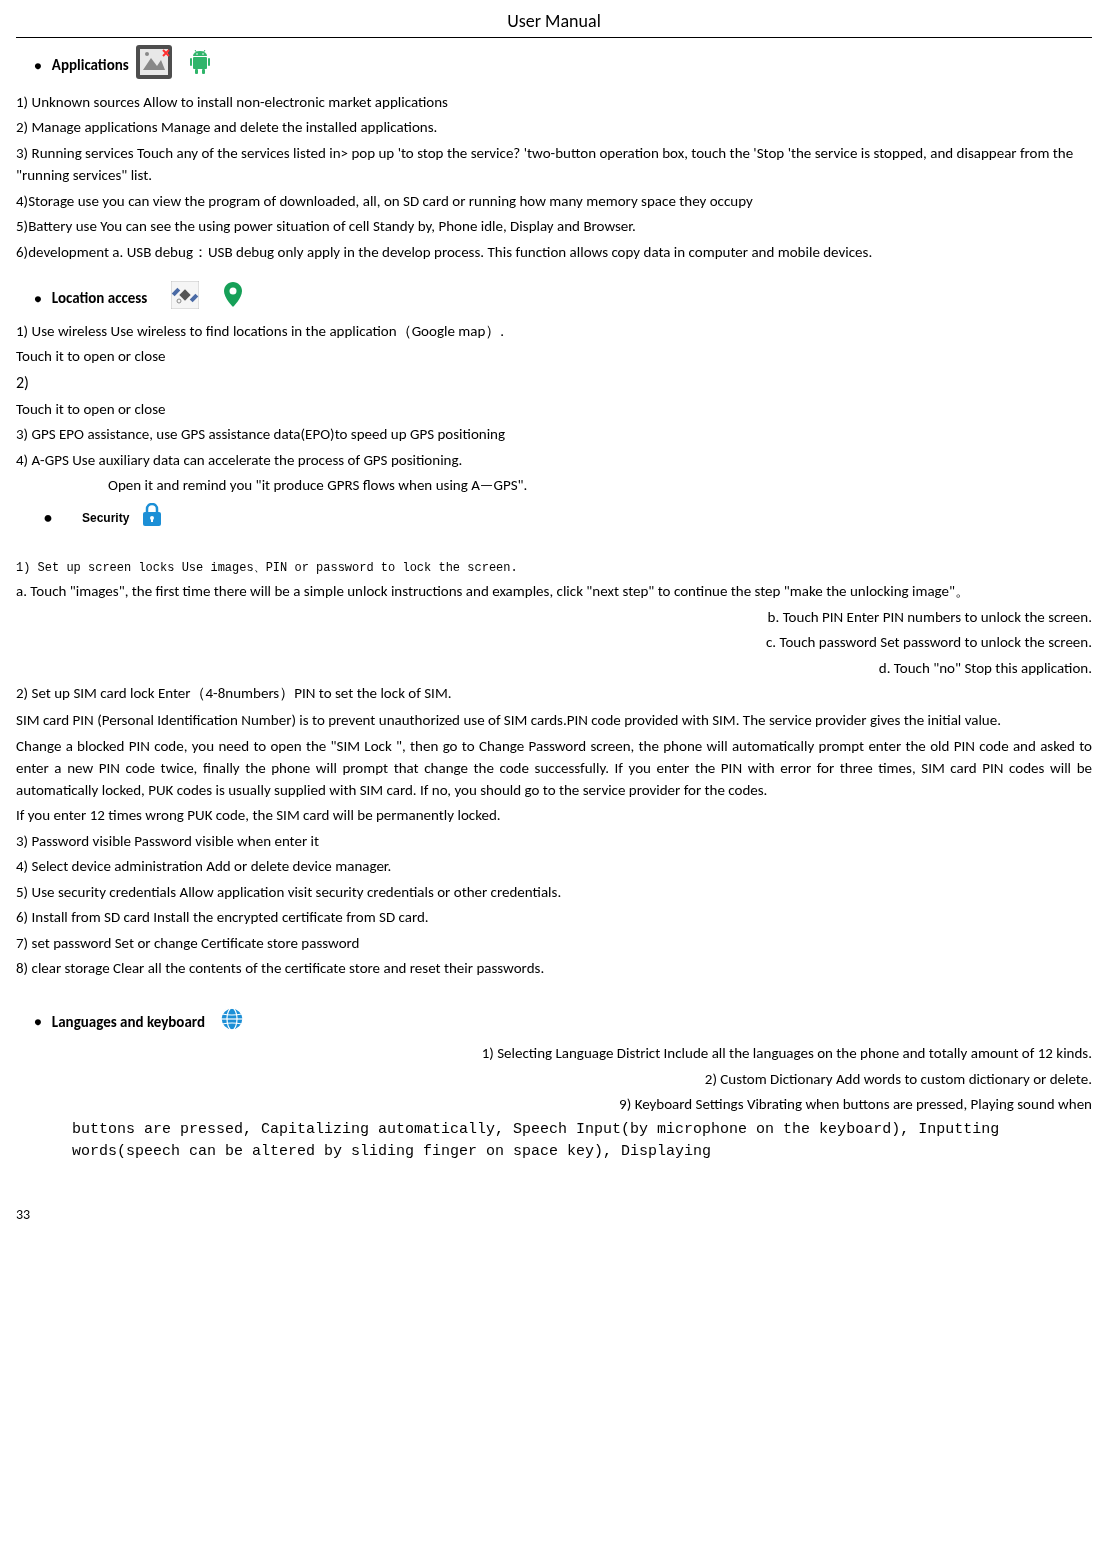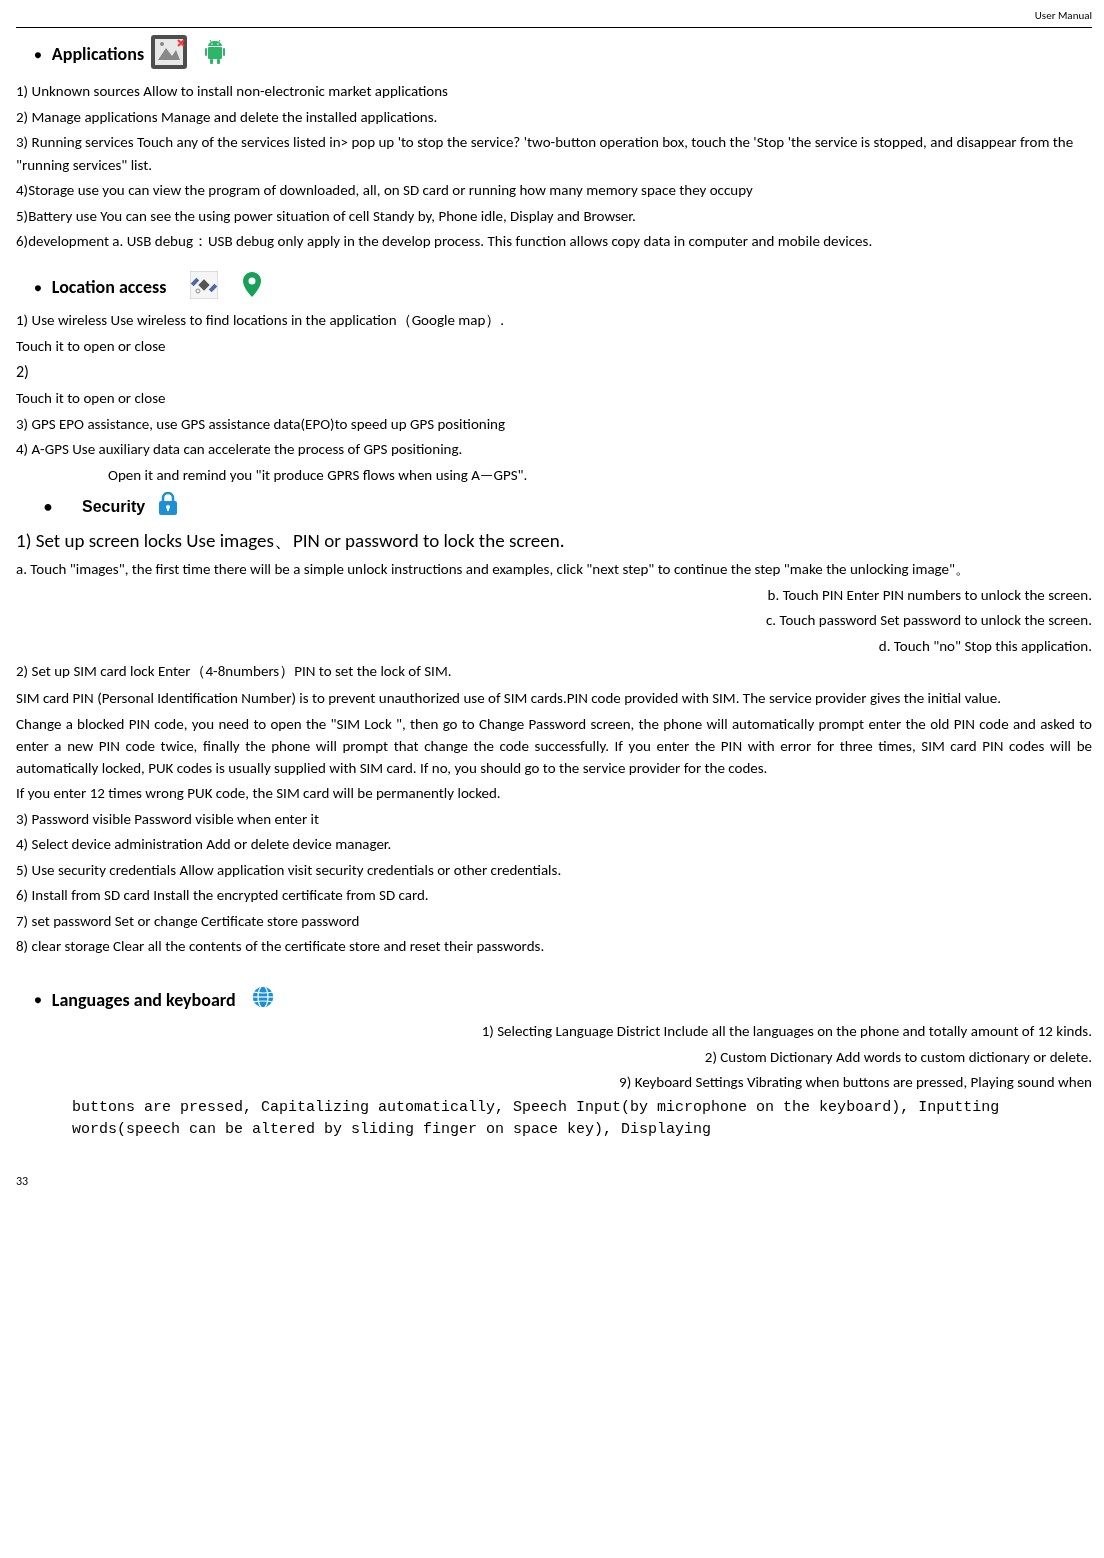--- a/index.html
+++ b/index.html
@@ -5,58 +5,58 @@
   body {
     font-family: Calibri, Arial, sans-serif;
     font-size: 15px;
     line-height: 1.5;
     margin: 0;
     padding: 8px 12px 20px 16px;
     color: #000;
     width: 1076px;
   }
   .header {
-    text-align: right;
-    font-size: 11px;
+    text-align: center;
+    font-size: 18px;
     padding-bottom: 2px;
   }
   .hr {
     border: none;
     border-top: 1px solid #000;
     margin: 0 0 6px 0;
   }
   .bullet-row {
     display: flex;
     align-items: center;
     gap: 6px;
     margin: 4px 0;
   }
   .bullet {
     font-size: 13px;
     margin-right: 4px;
     margin-left: 18px;
   }
   .sec-title {
     font-weight: bold;
-    font-size: 18px;
+    font-size: 15px;
   }
   .icon {
     display: inline-block;
     vertical-align: middle;
   }
   .indent1 { margin-left: 28px; }
   .indent1b { margin-left: 20px; }
   .indent2 { margin-left: 48px; }
   .indent3 { margin-left: 72px; text-align: right; }
   .indent4 { margin-left: 88px; text-align: right; }
   .para { margin: 3px 0; }
   .justify { text-align: justify; }
   .footer {
-    margin-top: 30px;
-    font-size: 12px;
+    margin-top: 40px;
+    font-size: 14px;
   }
   .sec-bullet-large {
     font-weight: bold;
     font-size: 16px;
     margin-left: 28px;
   }
   .flex-line {
     display: flex;
     flex-wrap: wrap;
     align-items: baseline;
@@ -132,32 +132,32 @@
   <span style="font-size:16px;">2)</span>
 </div>
 <div class="para indent1b">Touch it to open or close</div>
 <div class="para indent2">3) GPS EPO assistance, use GPS assistance data(EPO)to speed up GPS positioning</div>
 <div class="para indent2">4) A-GPS Use auxiliary data can accelerate the process of GPS positioning.</div>
 <div class="para" style="margin-left:92px;">Open it and remind you "it produce GPRS flows when using A—GPS".</div>
 
 <div class="bullet-row" style="margin-top:6px;">
   <span class="sec-bullet-large">•</span>
   <span style="width:18px;"></span>
-  <span class="sec-title" style="font-family:Arial;font-size:16px;">Security</span>
+  <span class="sec-title" style="font-family:Arial;font-size:12px;">Security</span>
   <span class="icon" style="margin-left:6px;">
     <svg width="22" height="24" viewBox="0 0 22 24">
       <rect x="2" y="9" width="18" height="14" rx="2" fill="#1c8fd6"></rect>
       <path d="M6,9 V6 a5,5 0 0 1 10,0 V9" fill="none" stroke="#1c8fd6" stroke-width="2.5"></path>
       <circle cx="11" cy="15" r="2" fill="#fff"></circle>
       <rect x="10" y="15" width="2" height="4" fill="#fff"></rect>
     </svg>
   </span>
 </div>
 
-<div class="para indent1" style="margin-top:4px;font-size:19px;">1)    Set up screen locks      Use images、PIN or password to lock the screen.</div>
+<div class="para indent1" style="margin-top:26px;font-size:12px;font-family:Liberation Mono, monospace;">1)    Set up screen locks      Use images、PIN or password to lock the screen.</div>
 <div class="para indent4 justify">a. Touch "images", the first time there will be a simple unlock instructions and examples, click "next step" to continue the step "make the unlocking image"。</div>
 <div class="para indent4">b. Touch PIN Enter PIN numbers to unlock the screen.</div>
 <div class="para indent4">c. Touch password   Set password to unlock the screen.</div>
 <div class="para indent4">d. Touch "no"      Stop this application.</div>
 <div class="para indent1">2)  Set up SIM card lock         Enter（4-8numbers）PIN to set the lock of SIM.</div>
 <div class="para indent1" style="line-height:1.7;">SIM card PIN (Personal Identification Number) is to prevent unauthorized use of SIM cards.PIN code provided with SIM. The service provider gives the initial value.</div>
 <div class="para justify" style="line-height:1.45;">Change a blocked PIN code, you need to open the "SIM Lock ", then go to Change Password screen, the phone will automatically prompt enter the old PIN code and asked to enter a new PIN code twice, finally the phone will prompt that change the code successfully. If you enter the PIN with error for three times, SIM card PIN codes will be automatically locked, PUK codes is usually supplied with SIM card. If no, you should go to the service provider for the codes.</div>
 <div class="para indent1">If you enter 12 times wrong PUK code, the SIM card will be permanently locked.</div>
 <div class="para indent1">3)  Password visible        Password visible when enter it</div>
 <div class="para indent1">4)  Select device administration      Add or delete device manager.</div>

